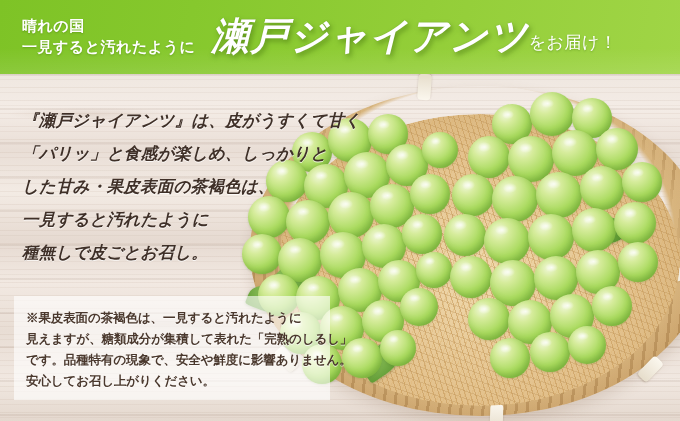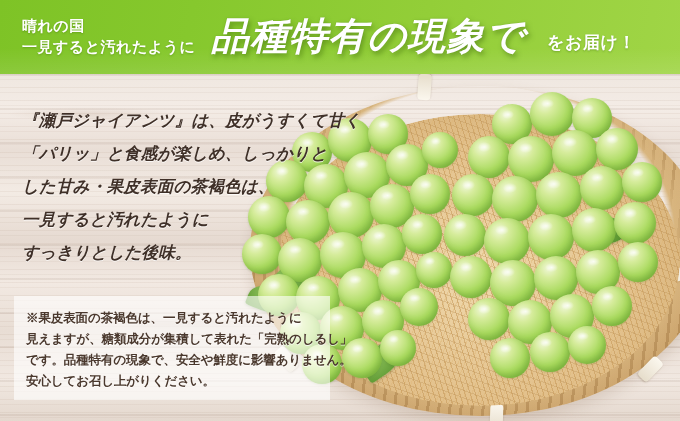--- a/index.html
+++ b/index.html
@@ -31,22 +31,22 @@
     white-space:nowrap;
   }
   .lede span{display:block;}
   .brand{
     color:#ffffff;font-size:38px;line-height:1;font-style:italic;font-weight:700;
     font-family:"Liberation Serif","DejaVu Serif",serif;
     letter-spacing:1px;margin-left:16px;margin-top:-2px;white-space:nowrap;
     text-shadow:2px 3px 5px rgba(55,100,8,.50), 0 0 1px rgba(55,100,8,.4);
   }
   .deliver{
-    color:#ffffff;font-size:17px;font-weight:700;letter-spacing:.5px;
-    margin-left:22px;margin-top:10px;white-space:nowrap;
+    color:#ffffff;font-size:17px;font-weight:400;letter-spacing:.5px;
+    margin-top:10px;white-space:nowrap;
     text-shadow:0 1px 2px rgba(60,110,10,.42);
   }
 
   
   .wood{
     position:absolute;left:0;top:74px;width:680px;height:347px;overflow:hidden;
     background:
       repeating-linear-gradient(to bottom,
         rgba(168,140,120,.11) 0px, rgba(168,140,120,.11) 1px,
         rgba(255,255,255,0) 1px, rgba(255,255,255,0) 5px,
@@ -145,21 +145,21 @@
 <body>
 
 <div class="stage">
 
   <div class="banner">
     <div class="banner-inner">
       <div class="lede">
         <span>晴れの国</span>
         <span>一見すると汚れたように</span>
       </div>
-      <div class="brand">品種特有の現象で</div>
+      <div class="brand">瀬戸ジャイアンツ</div>
       <div class="deliver">をお届け！</div>
     </div>
   </div>
 
   <div class="wood">
     <div class="wood-knots"></div>
   </div>
 
   <div class="photo">
     <div class="basket-rim"></div>
@@ -244,21 +244,21 @@
       <div class="g" style="left:290px;top:258px;width:40px;height:40px;"></div>
       <div class="g" style="left:328px;top:252px;width:38px;height:38px;"></div>
     </div>
   </div>
 
   <div class="copy">
     <p>『瀬戸ジャイアンツ』は、皮がうすくて甘く</p>
     <p>「パリッ」と食感が楽しめ、しっかりと</p>
     <p>した甘み・果皮表面の茶褐色は、</p>
     <p>一見すると汚れたように</p>
-    <p>すっきりとした後味。</p>
+    <p>種無しで皮ごとお召し。</p>
   </div>
 
   <div class="note">
     <p>※果皮表面の茶褐色は、一見すると汚れたように</p>
     <p>見えますが、糖類成分が集積して表れた「完熟のしるし」</p>
     <p>です。品種特有の現象で、安全や鮮度に影響ありません。</p>
     <p>安心してお召し上がりください。</p>
   </div>
 
 </div>

